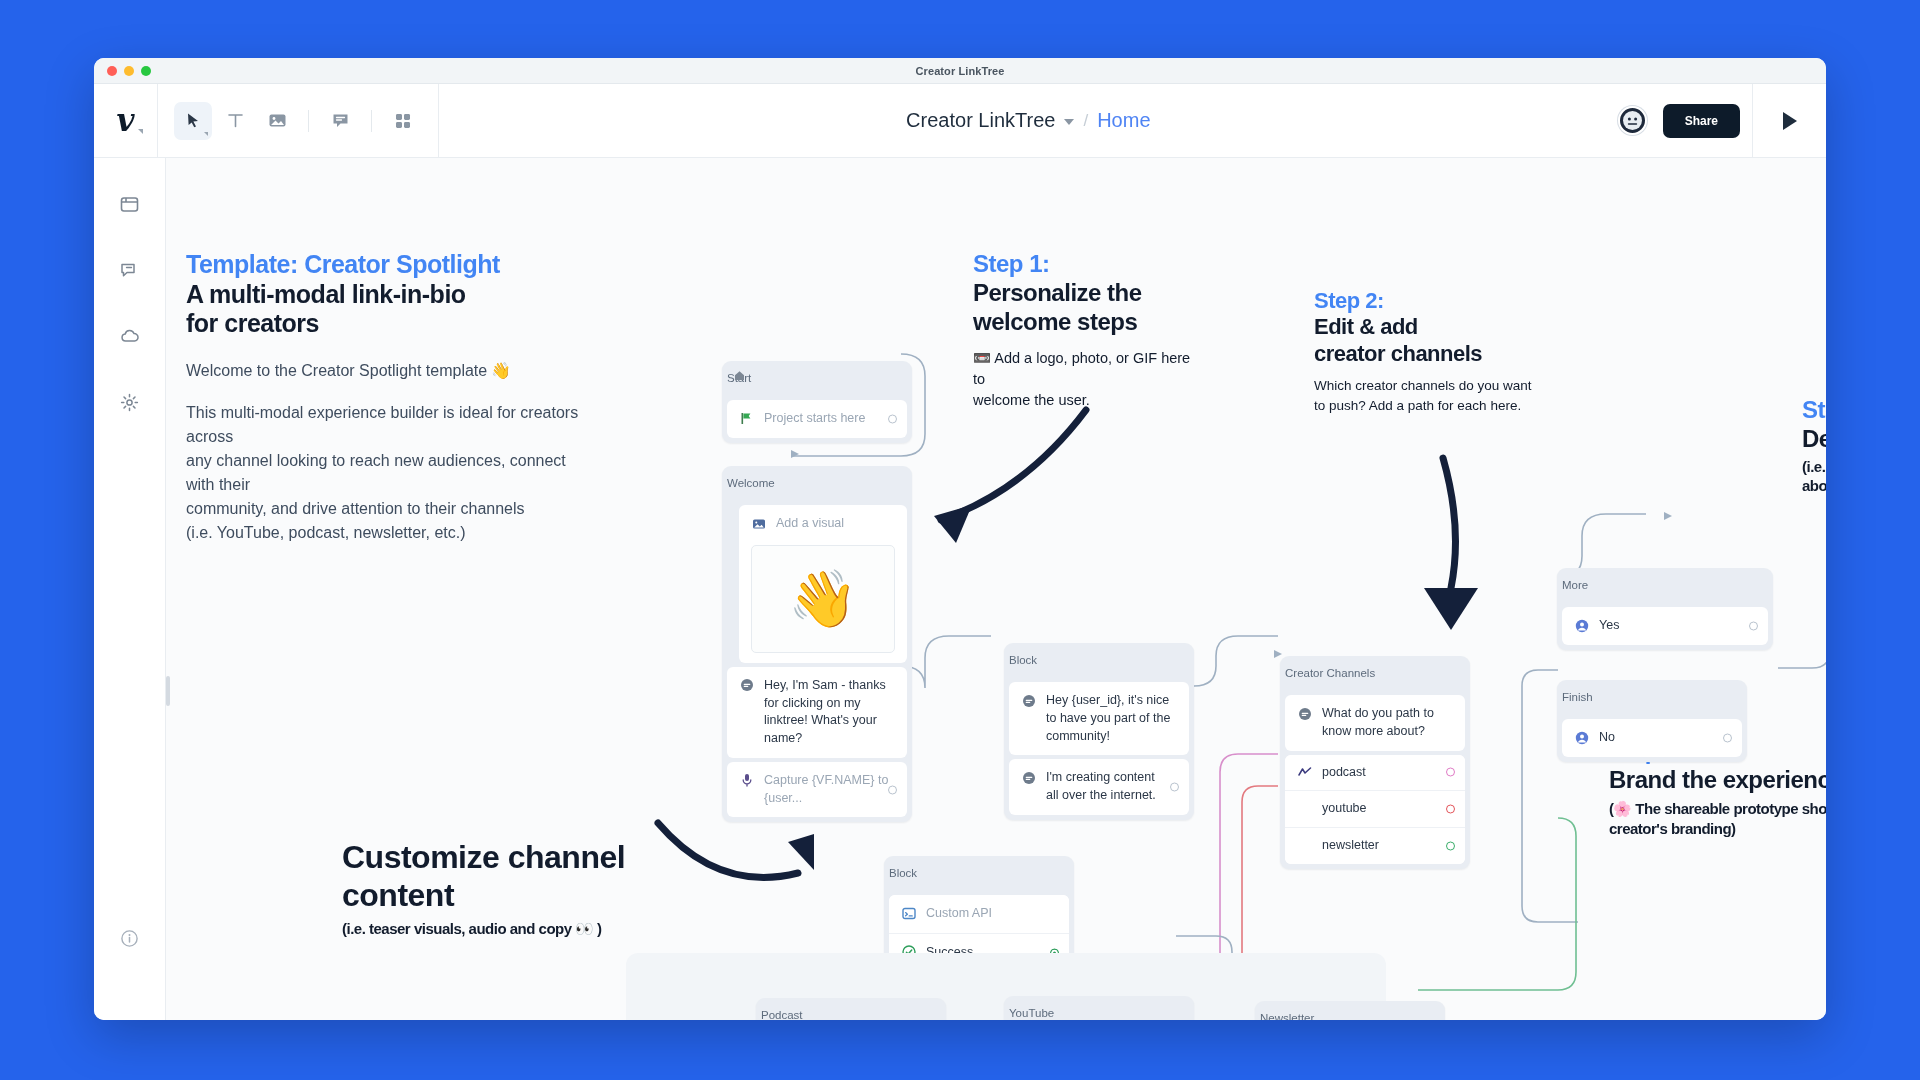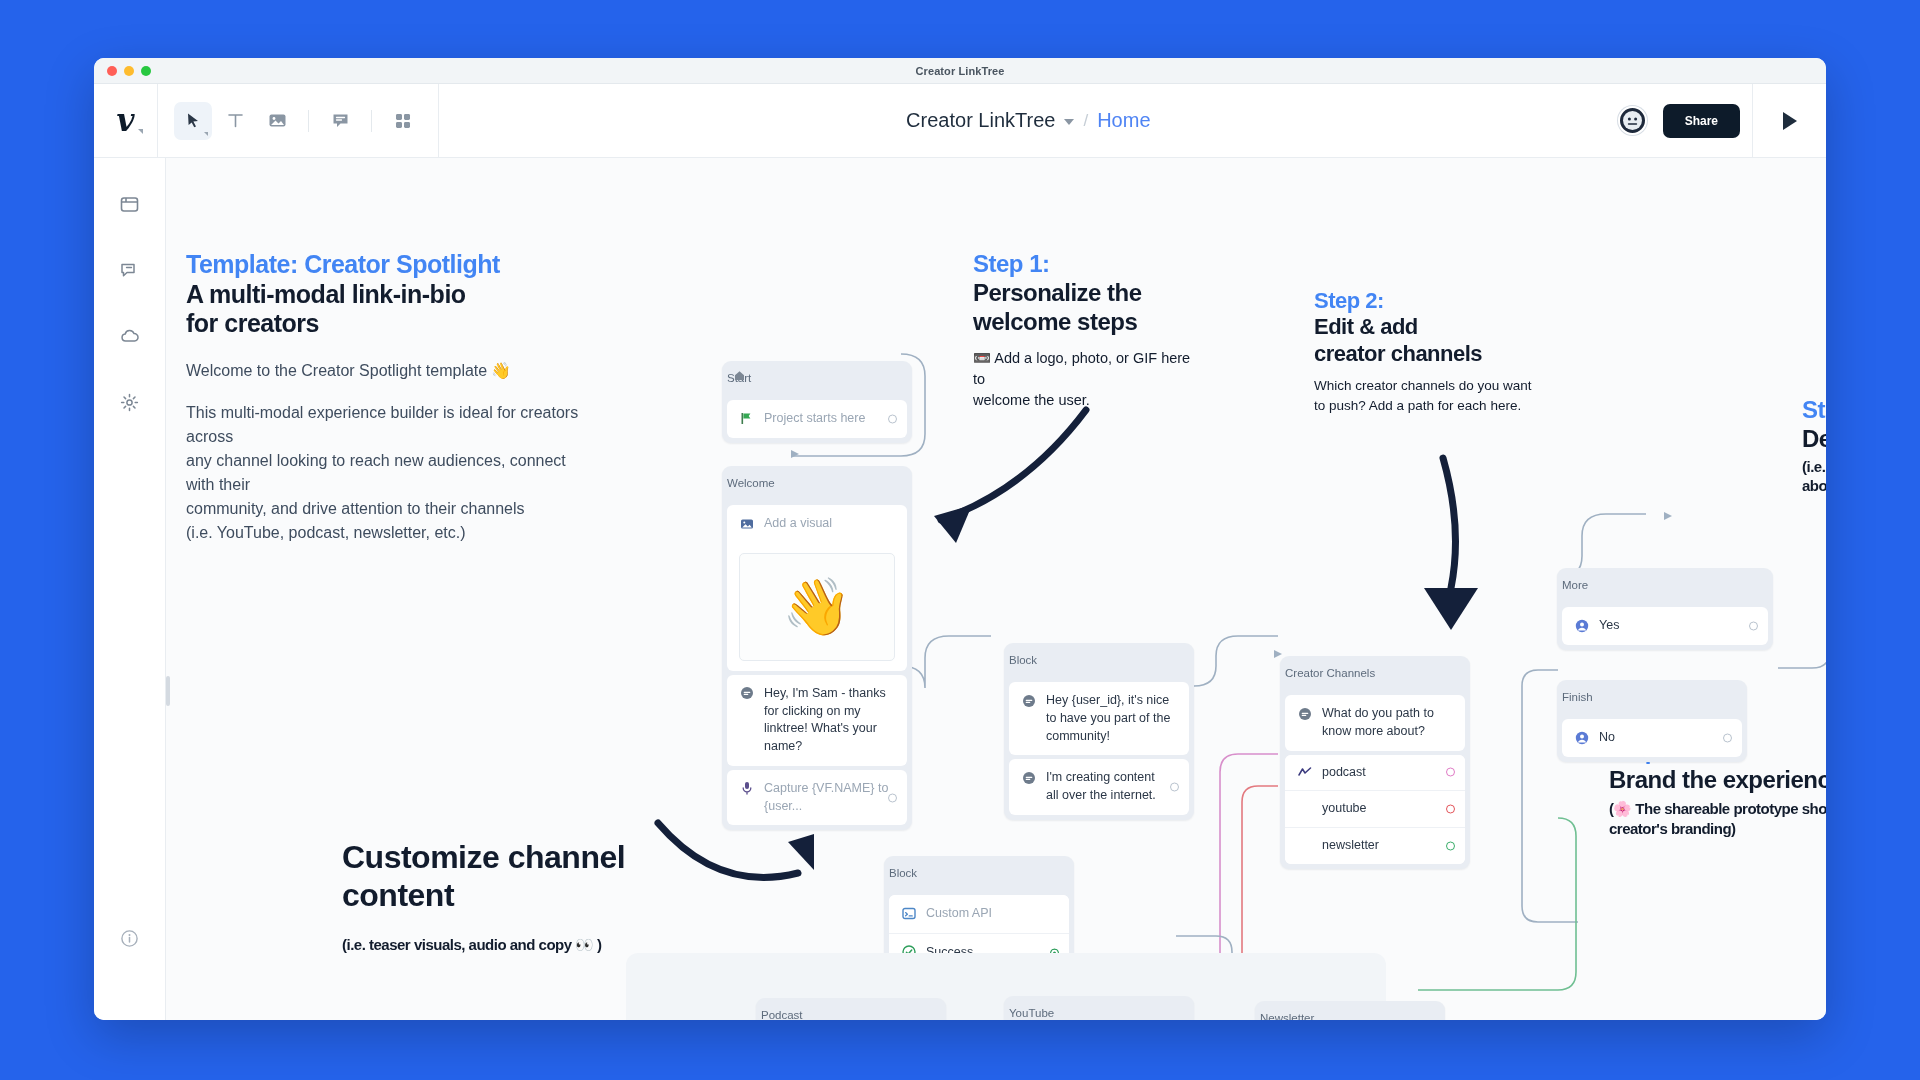--- a/index.html
+++ b/index.html
@@ -291,21 +291,21 @@
 
       <div class="tblock" style="left:1443px; top:579px; width:330px;">
         <div class="t-accent" style="font-size:24px;line-height:1.2;">Step 6:</div>
         <div class="t-dark" style="font-size:24px;line-height:1.2;">Brand the experience</div>
         <div class="t-dark" style="font-size:15px;line-height:1.35;margin-top:4px;">(🌸 The shareable prototype should h</div>
         <div class="t-dark" style="font-size:15px;line-height:1.35;">creator's branding)</div>
       </div>
 
       <div class="tblock" style="left:176px; top:680px; width:390px;">
         <div class="t-dark" style="font-size:32px;line-height:1.2;">Customize channel content</div>
-        <div class="t-dark" style="font-size:15px;line-height:1.35;margin-top:20px;">(i.e. teaser visuals, audio and copy 👀 )</div>
+        <div class="t-dark" style="font-size:15px;line-height:1.35;margin-top:4px;">(i.e. teaser visuals, audio and copy 👀 )</div>
       </div>
 
       <svg class="edges" width="1660" height="900">
         <g fill="none" stroke="#14203A" stroke-width="7" stroke-linecap="round">
           <path d="M920 252 q-60 80 -145 110"></path>
           <path d="M492 665 q60 70 140 50"></path>
           <path d="M482 855 q60 80 140 90"></path>
           <path d="M1277 300 q20 70 8 130"></path>
         </g>
         <g fill="#14203A">
@@ -332,21 +332,21 @@
                 <path d="M3.4 1.6h7l-1.7 2.4 1.7 2.4h-7z" fill="#35A853"></path>
               </svg>
           </span>
           <span>Project starts here</span>
           <span class="port"></span>
         </div>
       </div>
 
       <div class="node" style="left:556px; top:308px; width:190px;">
         <div class="node-title">Welcome</div>
-        <div class="row" style="flex-direction:column; gap:12px;">
+        <div class="row" style="flex-direction:column; gap:4px;margin-left:12px;">
           <div style="display:flex;align-items:center;gap:10px;">
             <span class="ico">
               <svg width="14" height="14" viewBox="0 0 14 14">
                   <rect x="1" y="2.5" width="12" height="9" rx="1.6" fill="#4F6C9E"></rect>
                   <circle cx="4.3" cy="5.6" r="1" fill="#fff"></circle>
                   <path d="M2.2 10.6 5.5 7.3 7.8 9.6 9.6 7.8 11.8 10.6z" fill="#fff"></path>
                 </svg>
             </span>
             <span style="color:#9AA6B4;">Add a visual</span>
           </div>

